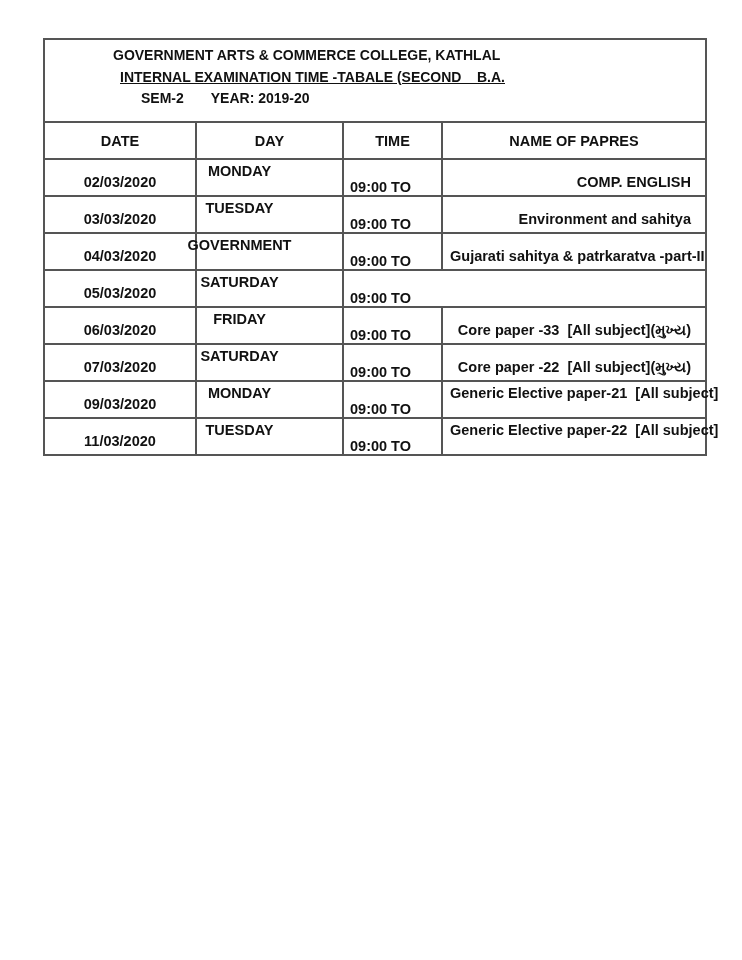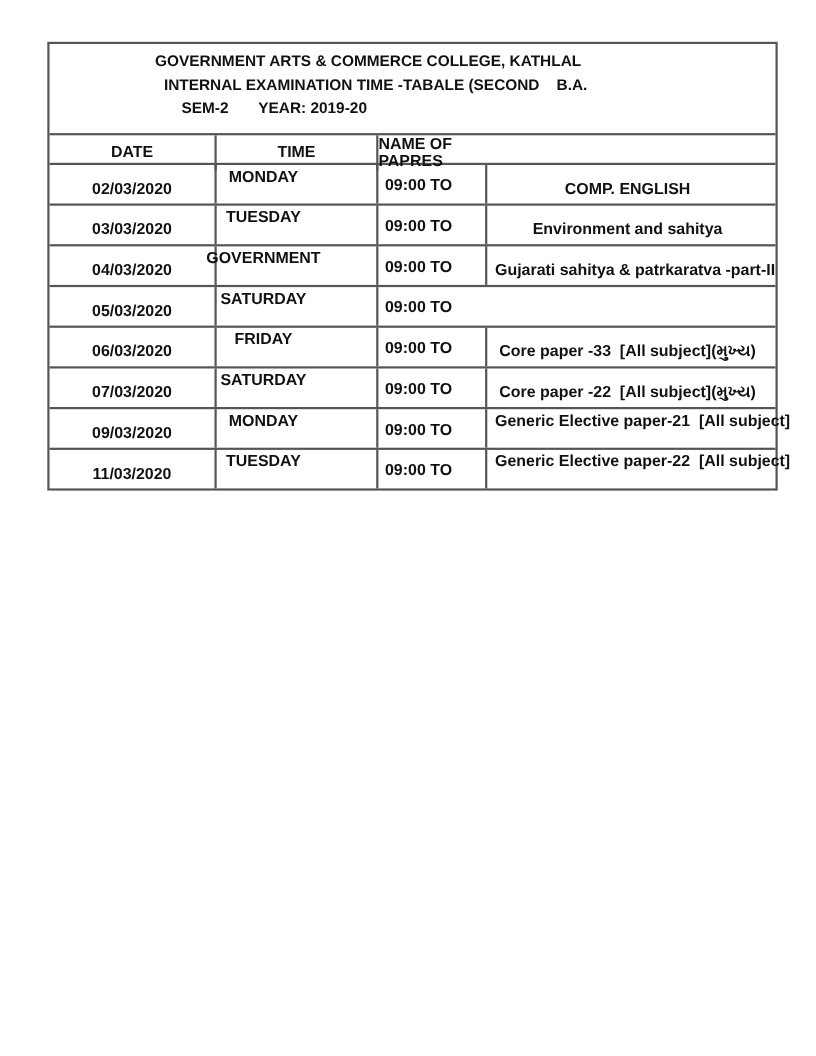--- a/index.html
+++ b/index.html
@@ -22,31 +22,31 @@
   .title-block{
     height:81px;
     padding-top:5px;
   }
   .t-line{
     font-size:14px;
     font-weight:bold;
     line-height:21.5px;
     white-space:pre;
   }
-  .t-line.l1{margin-left:96px;}
-  .t-line.l2{margin-left:104px;}
-  .t-line.l3{margin-left:120px;}
+  .t-line.l1{margin-left:68px;}
+  .t-line.l2{margin-left:75px;text-decoration:underline;}
+  .t-line.l3{margin-left:96px;}
 
   
   .header-row,.data-row{
     display:grid;
     grid-template-columns:150px 147px 99px 1fr;
     border-top:2px solid var(--bc);
   }
-  .header-row{height:27px;}
+  .header-row{height:37px;}
   .data-row{height:37px;}
 
   .cell{
     display:flex;
     overflow:visible;
   }
   .cell + .cell{border-left:2px solid var(--bc);}
 
   .hcell{
     align-items:center;
@@ -57,44 +57,45 @@
 
   .v{
     font-size:14.5px;
     font-weight:bold;
     white-space:pre;
     line-height:15px;
   }
 
   .date-cell{justify-content:center;align-items:flex-end;padding-bottom:5px;}
   .day-cell{justify-content:center;align-items:flex-end;padding-bottom:16px;padding-right:60px;}
-  .time-cell{justify-content:flex-start;align-items:center;padding:4px 0 0 6px;}
+  .time-cell{justify-content:flex-start;align-items:flex-end;padding:4px 0 0 6px;}
 
   .name-cell{
-    justify-content:center;
+    justify-content:flex-end;
     padding-left:7px;
     padding-right:14px;
   }
   .name-cell.pos-bottom{align-items:flex-end;padding-bottom:5px;}
   .name-cell.pos-top{align-items:flex-start;padding-top:4px;}
   .name-suffix:empty{display:none;}
 </style>
 </head>
 <body>
 
 <div class="sheet-table">
 
   <div class="title-block">
     <div class="t-line l1">GOVERNMENT ARTS &amp; COMMERCE COLLEGE, KATHLAL</div>
     <div class="t-line l2">INTERNAL EXAMINATION TIME -TABALE (SECOND    B.A.</div>
     <div class="t-line l3">SEM-2       YEAR: 2019-20</div>
   </div>
 
   <div class="header-row">
     <div class="cell hcell">DATE</div>
+    <div class="cell hcell">DAY</div>
     <div class="cell hcell">TIME</div>
     <div class="cell hcell">NAME OF PAPRES</div>
   </div>
 
   <div id="rows">
     <div class="data-row">
       <div class="cell date-cell">
           <span class="v">02/03/2020</span>
         </div>
       <div class="cell day-cell">

